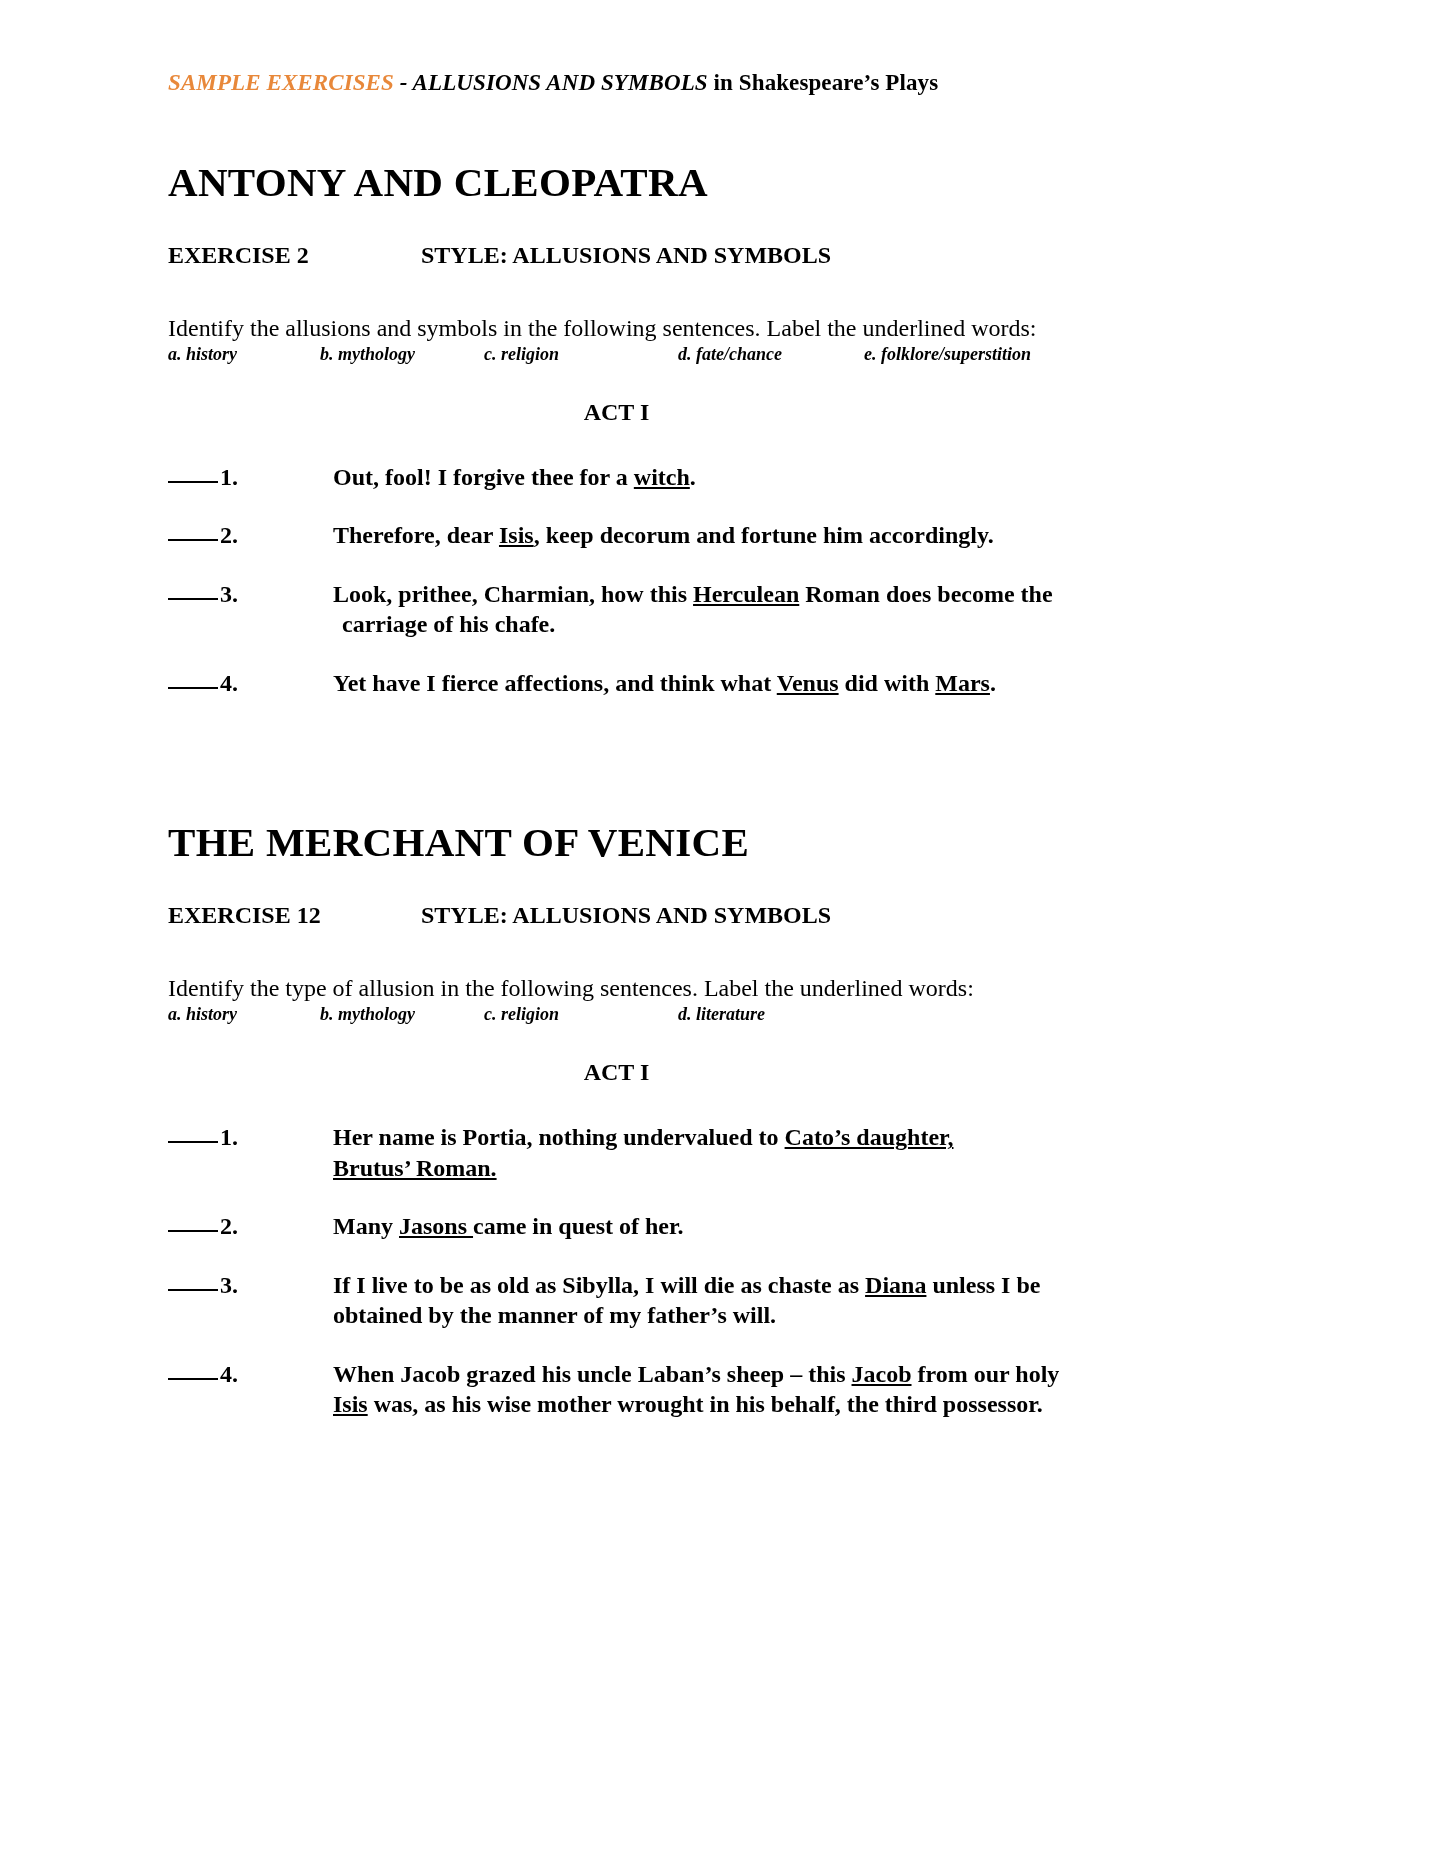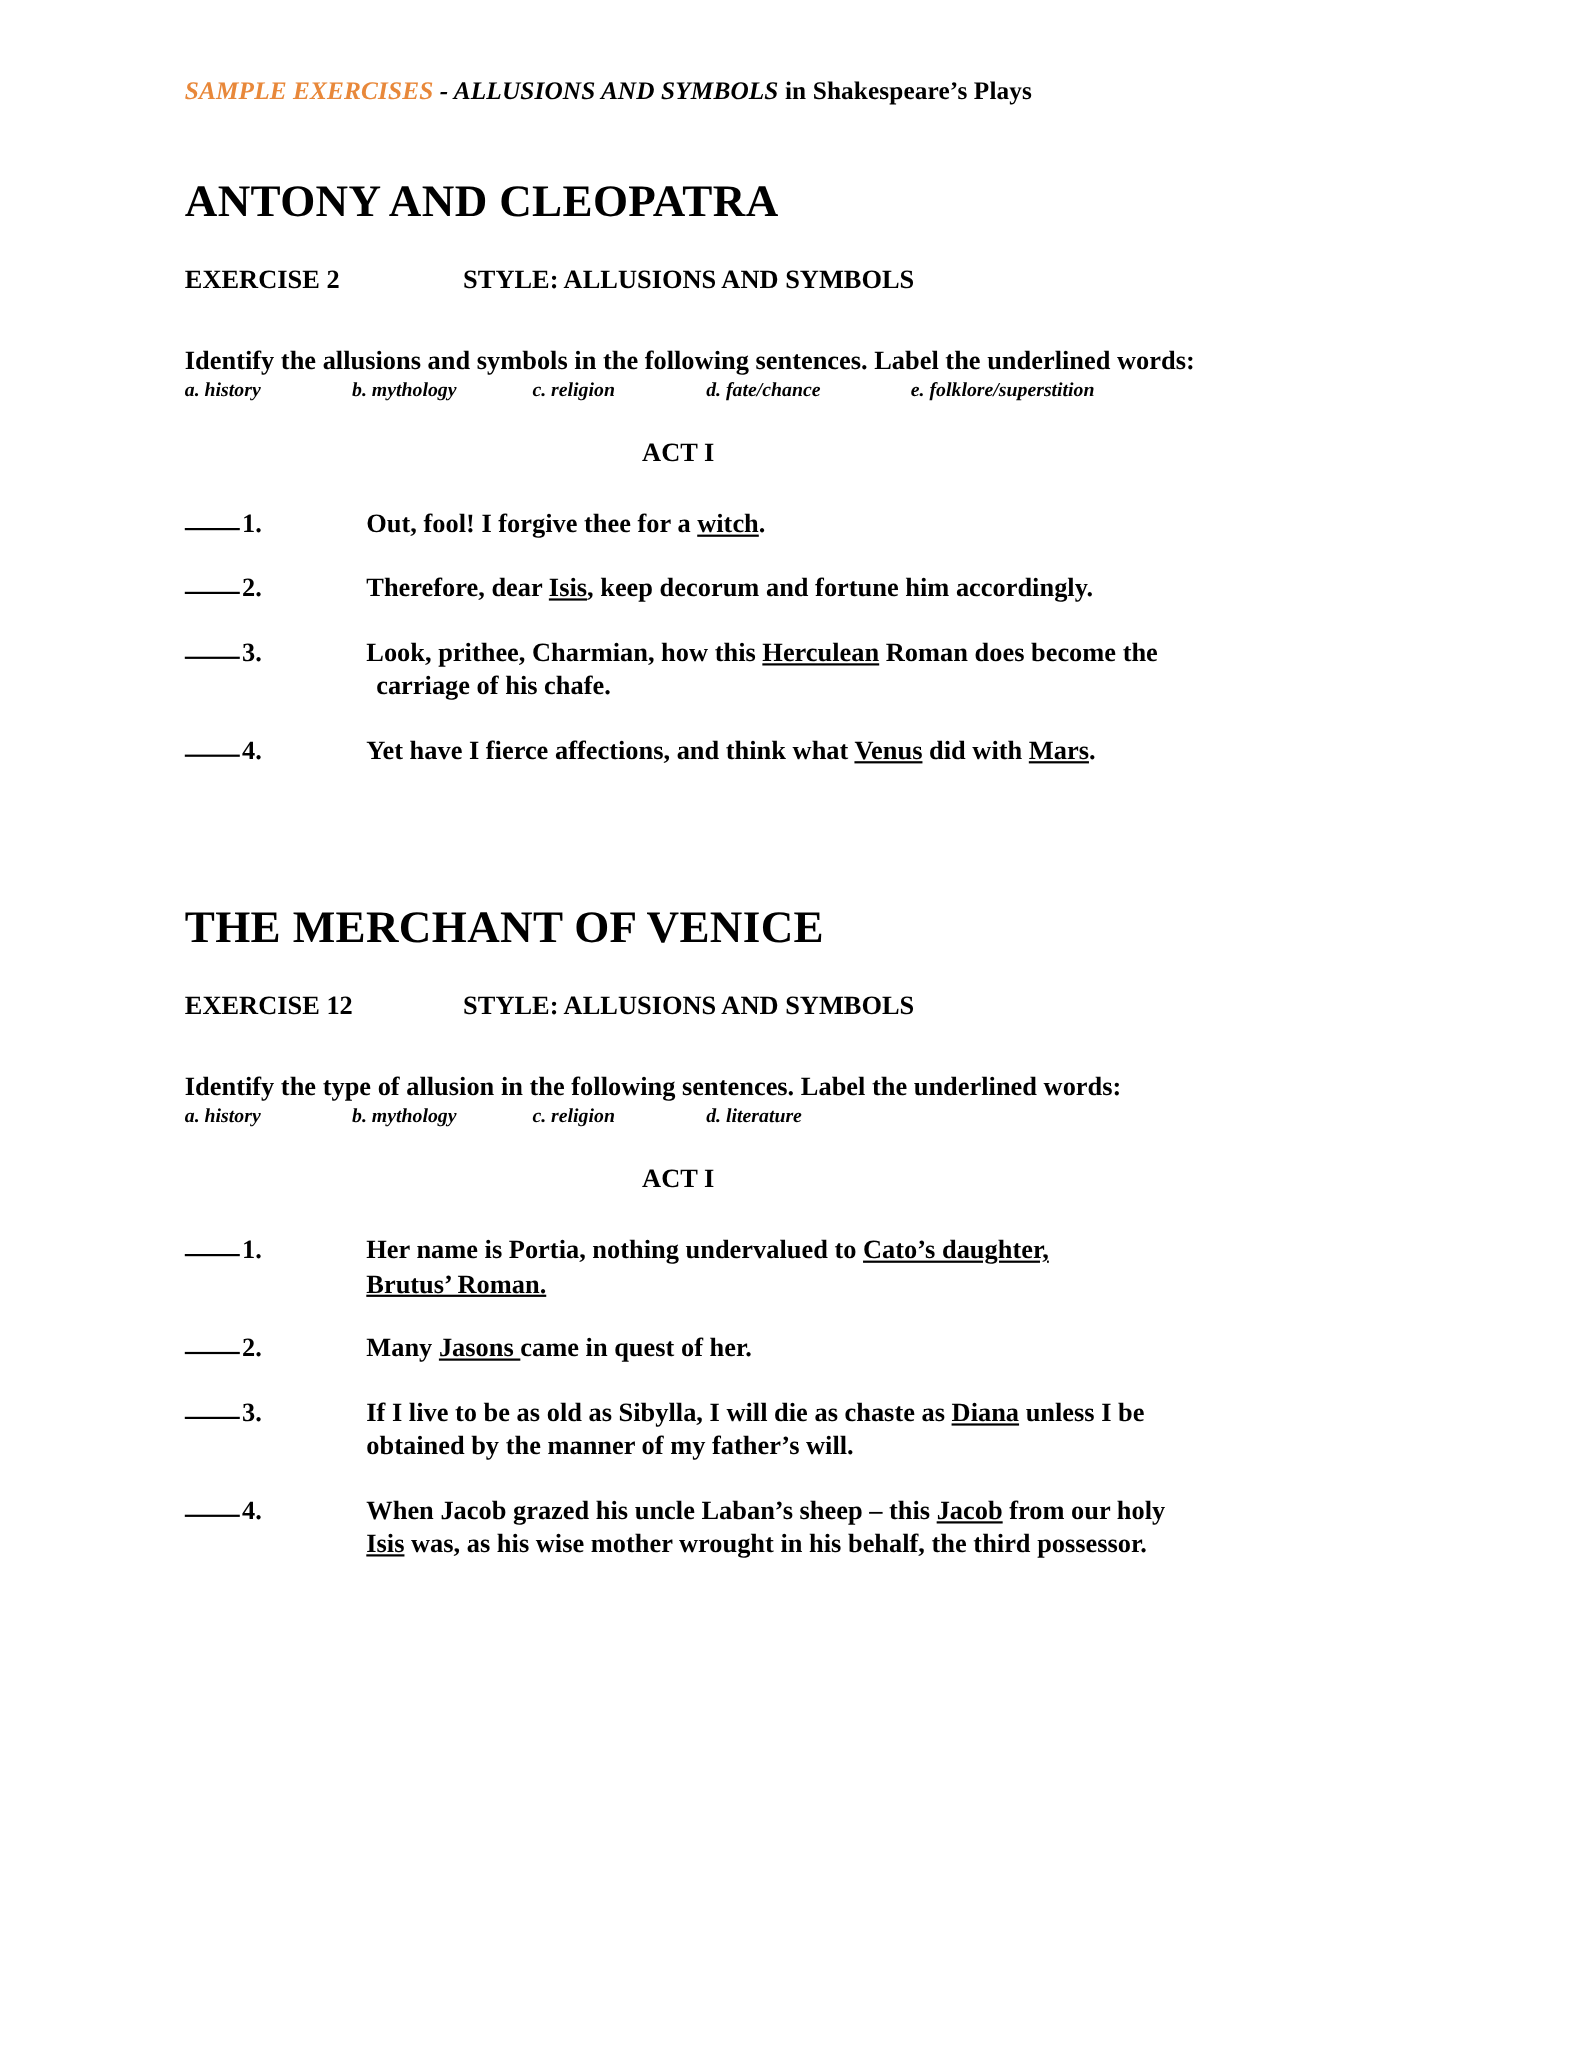--- a/index.html
+++ b/index.html
@@ -59,38 +59,38 @@
     white-space: nowrap;
   }
   .exercise-line .ex-no {
     display: inline-block;
     width: 253px;
   }
 
   
   .instructions {
     font-size: 24px;
-    font-weight: bold;
+    font-weight: normal;
     margin: 0 0 2px 0;
     white-space: nowrap;
   }
   .options {
     font-size: 18px;
     font-weight: bold;
     font-style: italic;
     margin: 0 0 34px 0;
     white-space: nowrap;
   }
   .options .opt {
     display: inline-block;
   }
   .opt-a { width: 152px; }
   .opt-b { width: 164px; }
   .opt-c { width: 158px; }
-  .opt-d { width: 186px; }
+  .opt-d { width: 186px; margin-left: 36px; }
   .opt-e { width: auto; }
 
   
   .act-heading {
     font-size: 24px;
     font-weight: bold;
     text-align: center;
     margin: 0 0 36px 0;
     padding-right: 230px;
   }

